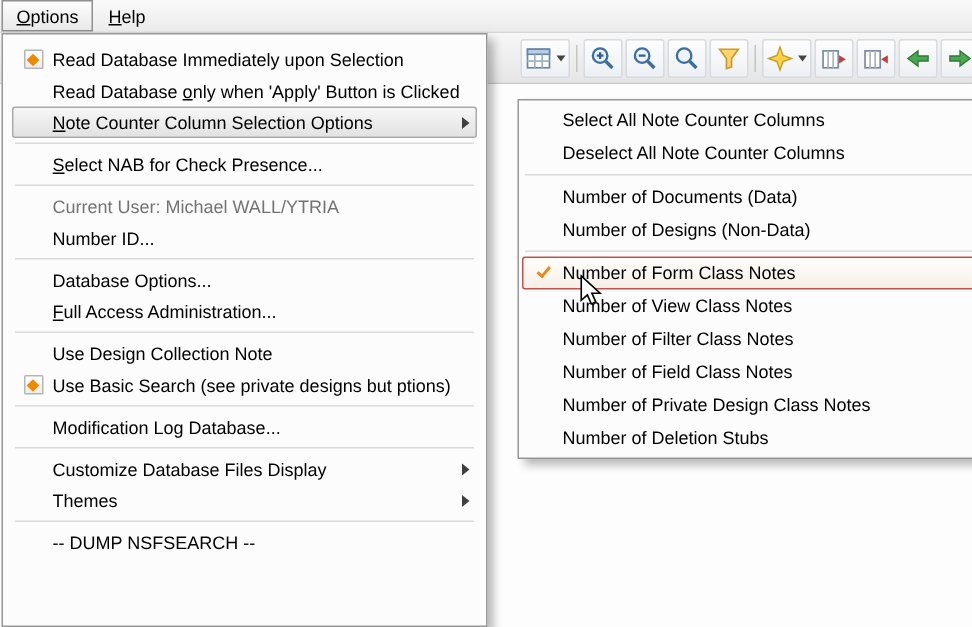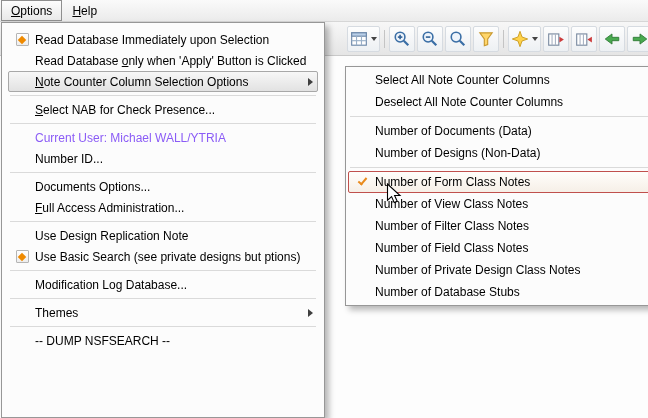--- a/index.html
+++ b/index.html
@@ -39,21 +39,21 @@
         border-left:3.5px solid transparent; border-right:3.5px solid transparent; margin-left:3px; }
   
   .dropdown {
     position:absolute; left:1px; top:22px; width:324px; bottom:0;
     background:#fcfcfc; border:1px solid #979797; padding:6px;
     box-shadow:4px 4px 6px rgba(0,0,0,.28); z-index:10; overflow:hidden;
   }
   .mi { height:21px; display:flex; align-items:center; border:1px solid transparent;
         border-radius:2px; padding-right:4px; white-space:nowrap; }
   .mi.hl { background:linear-gradient(#f7f7f7,#e2e2e2); border-color:#a8a8a8; }
-  .mi.disabled .lbl { color:#8b5cf6;text-align:center; }
+  .mi.disabled .lbl { color:#737373;text-align:center; }
   .mark { width:26px; flex:none; display:flex; align-items:center; justify-content:center; }
   .lbl { white-space:nowrap; overflow:hidden; }
   .sub-arrow { margin-left:auto; width:0; height:0;
                border-left:5px solid #3f3f3f; border-top:4px solid transparent; border-bottom:4px solid transparent; }
   .sep { height:1px; background:#dadada; margin:3px 2px; }
   
   .submenu {
     position:absolute; left:345px; top:66px; width:359px;
     background:#fcfcfc; border:1px solid #979797; padding:2px;
     box-shadow:4px 4px 6px rgba(0,0,0,.28); z-index:11;
@@ -184,47 +184,52 @@
         <span class="mark"></span>
         <span class="lbl">Current User: Michael WALL/YTRIA</span>
       </div>
       <div class="mi">
         <span class="mark"></span>
         <span class="lbl">Number ID...</span>
       </div>
       <div class="sep"></div>
       <div class="mi">
         <span class="mark"></span>
-        <span class="lbl">Documents Options...</span>
+        <span class="lbl">Database Options...</span>
       </div>
       <div class="mi">
         <span class="mark"></span>
         <span class="lbl"><u>F</u>ull Access Administration...</span>
       </div>
       <div class="sep"></div>
       <div class="mi">
         <span class="mark"></span>
-        <span class="lbl">Use Design Replication Note</span>
+        <span class="lbl">Use Design Collection Note</span>
       </div>
       <div class="mi">
         <span class="mark">
           <span class="dia-box">
             <span class="dia"></span>
           </span>
         </span>
         <span class="lbl">Use Basic Search (see private designs but ptions)</span>
       </div>
       <div class="sep"></div>
       <div class="mi">
         <span class="mark"></span>
         <span class="lbl">Modification Log Database...</span>
       </div>
       <div class="sep"></div>
       <div class="mi">
         <span class="mark"></span>
+        <span class="lbl">Customize Database Files Display</span>
+        <span class="sub-arrow"></span>
+      </div>
+      <div class="mi">
+        <span class="mark"></span>
         <span class="lbl">Themes</span>
         <span class="sub-arrow"></span>
       </div>
       <div class="sep"></div>
       <div class="mi">
         <span class="mark"></span>
         <span class="lbl">-- DUMP NSFSEARCH --</span>
       </div>
     </div>
 
@@ -264,21 +269,21 @@
       <div class="smi">
         <span class="mark"></span>
         <span class="lbl">Number of Field Class Notes</span>
       </div>
       <div class="smi">
         <span class="mark"></span>
         <span class="lbl">Number of Private Design Class Notes</span>
       </div>
       <div class="smi">
         <span class="mark"></span>
-        <span class="lbl">Number of Database Stubs</span>
+        <span class="lbl">Number of Deletion Stubs</span>
       </div>
     </div>
 
   <div class="cursor">
     <svg width="17" height="22" viewBox="0 0 17 22">
       <path d="M1.5 1 L1.5 17.2 L5.6 13.6 L8.2 19.6 L11.2 18.3 L8.6 12.5 L14 12.5 Z" fill="#ffffff" stroke="#000000" stroke-width="1.1"></path>
     </svg>
   </div>
 </div>
 

